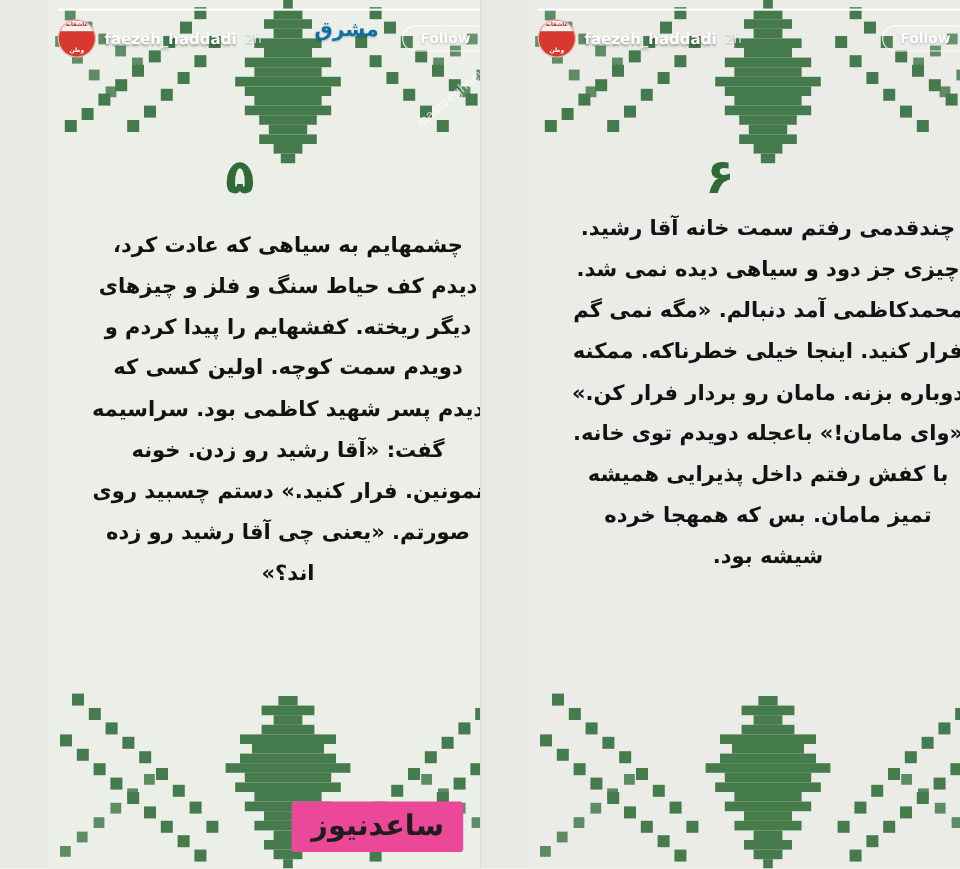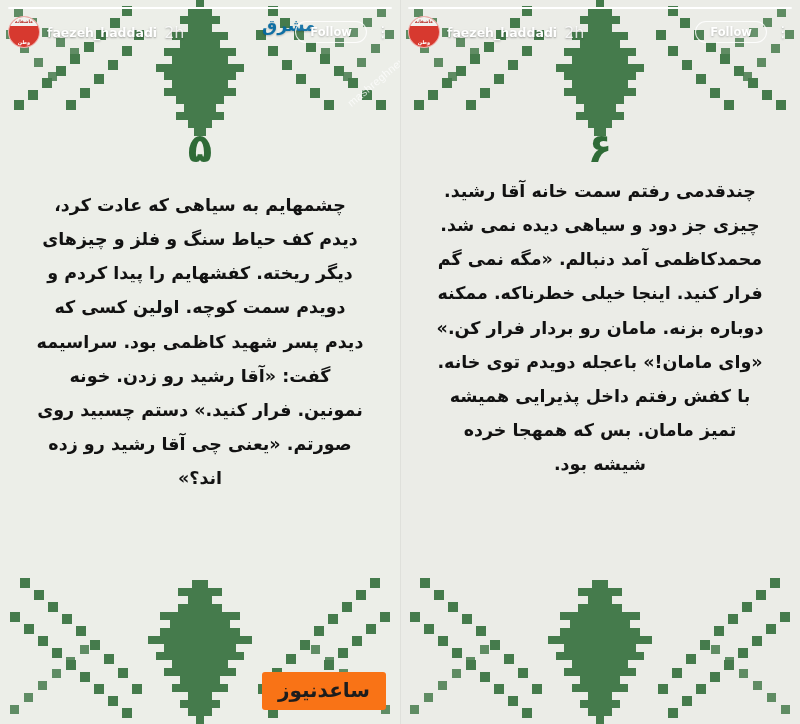--- a/index.html
+++ b/index.html
@@ -22,20 +22,21 @@
     flex-direction: row;
     width: 800px;
     height: 724px;
   }
   .pane {
     position: relative;
     width: 400px;
     height: 724px;
     overflow: hidden;
     background: #eceee8;
+    margin-left: 40px;
   }
   .pane.left {
     background: #ebece7;
   }
   .pane.right {
     background: #eceee8;
   }
 
   
   .story-header {
@@ -106,21 +107,21 @@
     font-weight: bold;
   }
   .username {
     font-size: 12.5px;
     color: #ffffff;
     font-weight: 600;
     text-shadow: 0 1px 2px rgba(0,0,0,0.35);
     white-space: nowrap;
   }
   .timestamp {
-    font-size: 16px;
+    font-size: 11px;
     color: rgba(255,255,255,0.82);
     text-shadow: 0 1px 2px rgba(0,0,0,0.3);
     white-space: nowrap;
   }
   .spacer { flex: 1 1 auto; }
   .follow-btn {
     border: 1px solid rgba(255,255,255,0.85);
     border-radius: 14px;
     padding: 3px 14px;
     font-size: 11.5px;
@@ -214,23 +215,23 @@
     font-size: 17px;
     font-weight: bold;
     line-height: 42px;
     text-shadow: 0 1px 2px rgba(0,0,0,0.25);
     opacity: 0.95;
   }
   .wm-badge {
     position: absolute;
     bottom: 14px;
     right: 14px;
-    background: #f97316;
+    background: #ec4899;
     color: #1d1d1d;
-    font-size: 20px;
+    font-size: 24px;
     font-weight: bold;
     padding: 6px 16px 8px 16px;
     border-radius: 3px;
     direction: rtl;
     z-index: 26;
     font-family: "DejaVu Sans", sans-serif;
   }
   .divider {
     position: absolute;
     top: 0;

